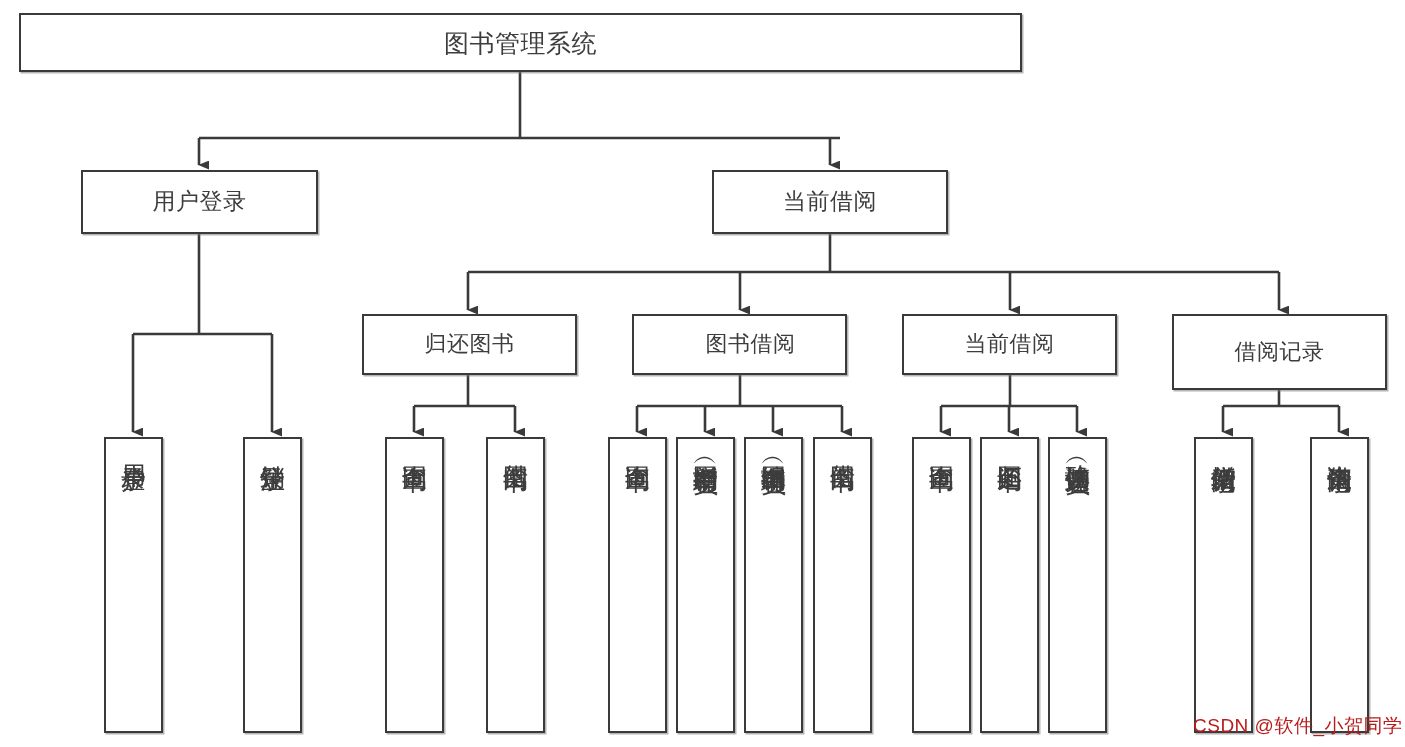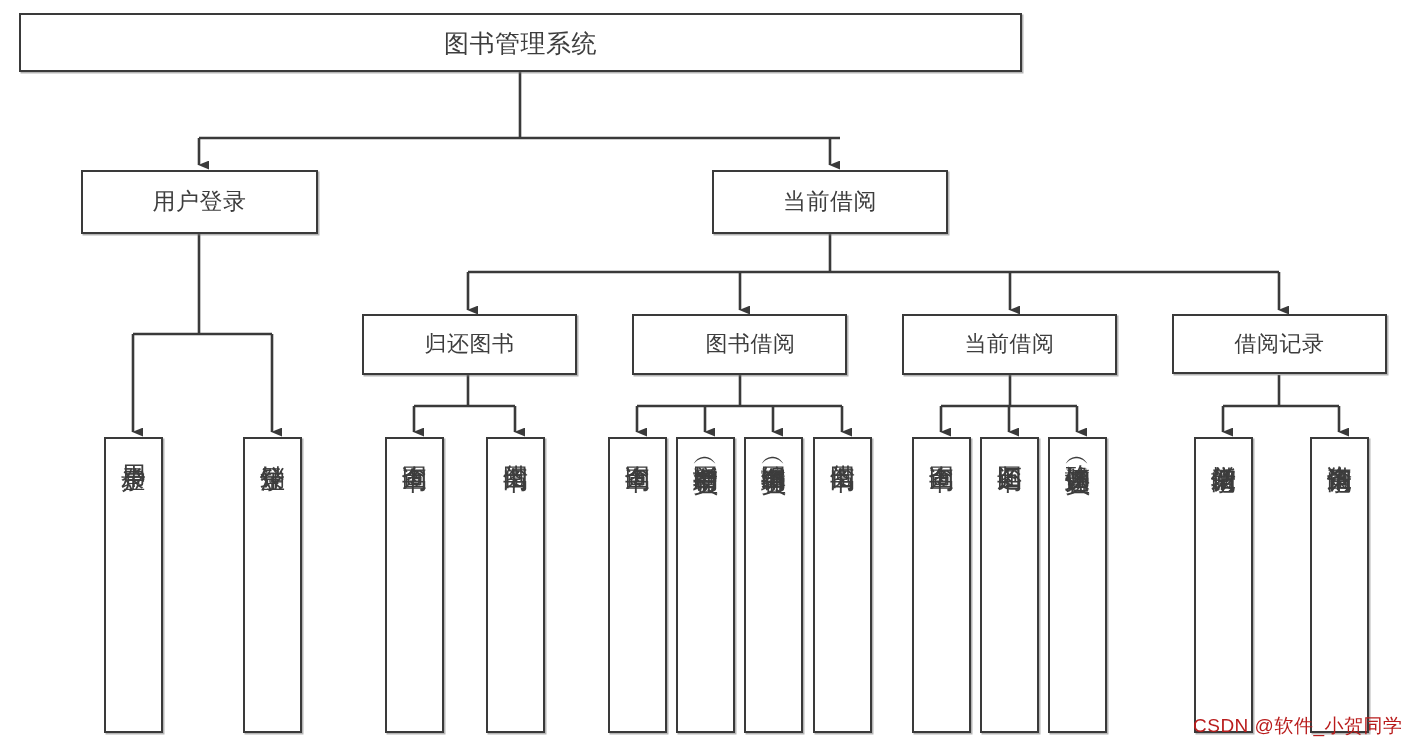--- a/index.html
+++ b/index.html
@@ -142,21 +142,21 @@
 
   <div class="node level-2" style="left:362px; top:314px; width:215px; height:61px;">
     <span class="node-label">归还图书</span>
   </div>
   <div class="node level-2" style="left:632px; top:314px; width:215px; height:61px;padding-left:22px;">
     <span class="node-label">图书借阅</span>
   </div>
   <div class="node level-2" style="left:902px; top:314px; width:215px; height:61px;">
     <span class="node-label">当前借阅</span>
   </div>
-  <div class="node level-2" style="left:1172px; top:314px; width:215px; height:60px;">
+  <div class="node level-2" style="left:1172px; top:314px; width:215px; height:76px;">
     <span class="node-label">借阅记录</span>
   </div>
 
   <div class="node leaf" style="left:104px; top:437px; width:59px; height:296px;">
     <span class="node-label">用户登录</span>
   </div>
   <div class="node leaf" style="left:243px; top:437px; width:59px; height:296px;">
     <span class="node-label">注销登录</span>
   </div>
 

